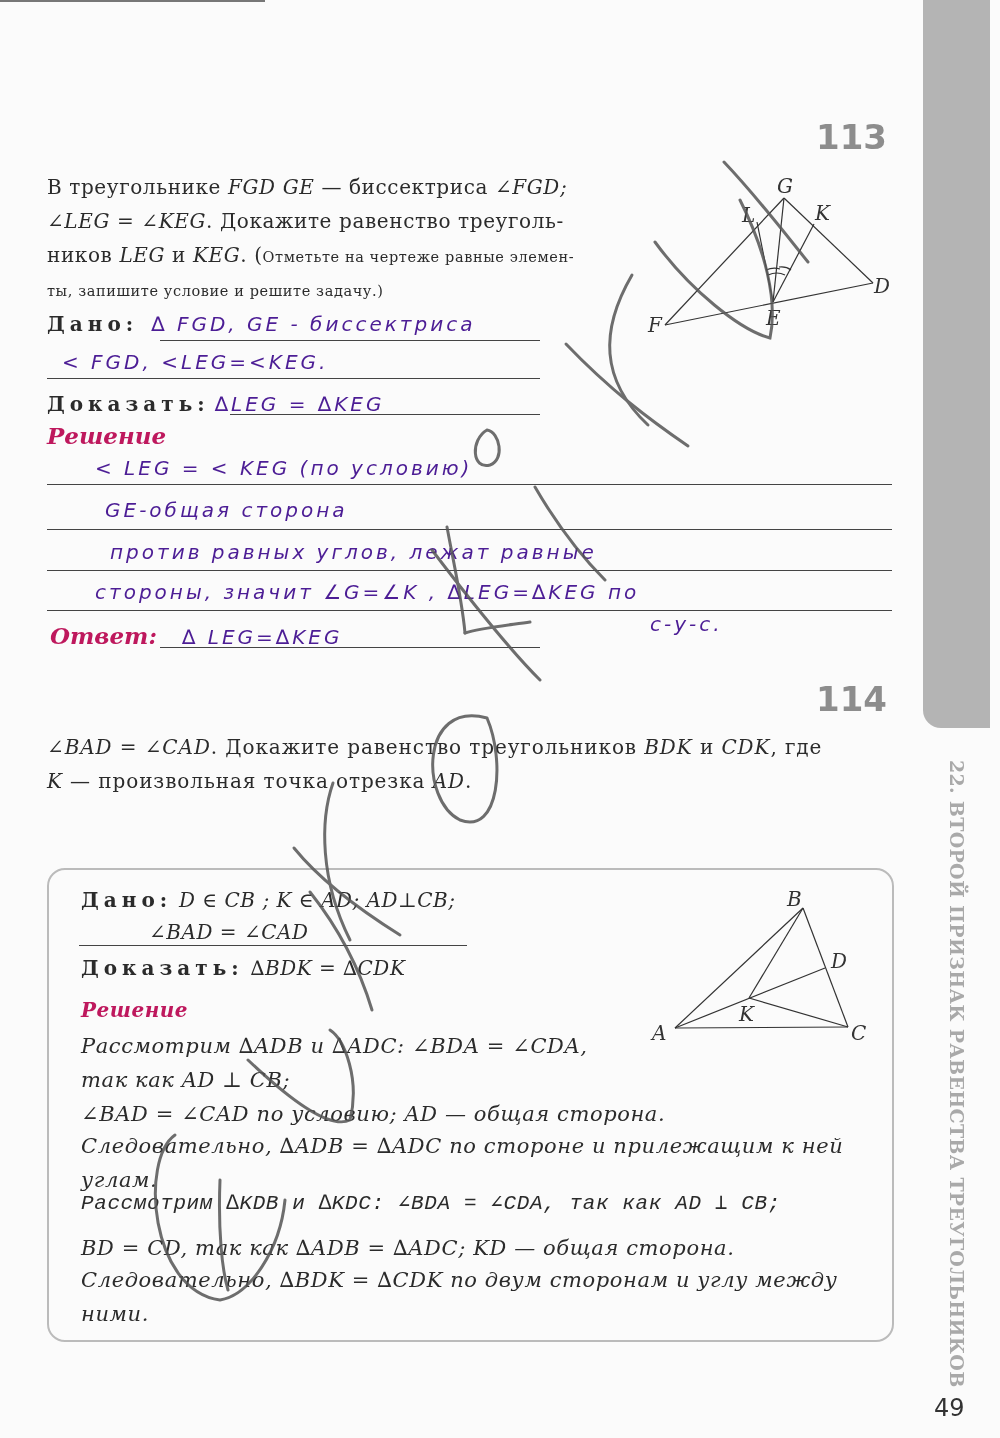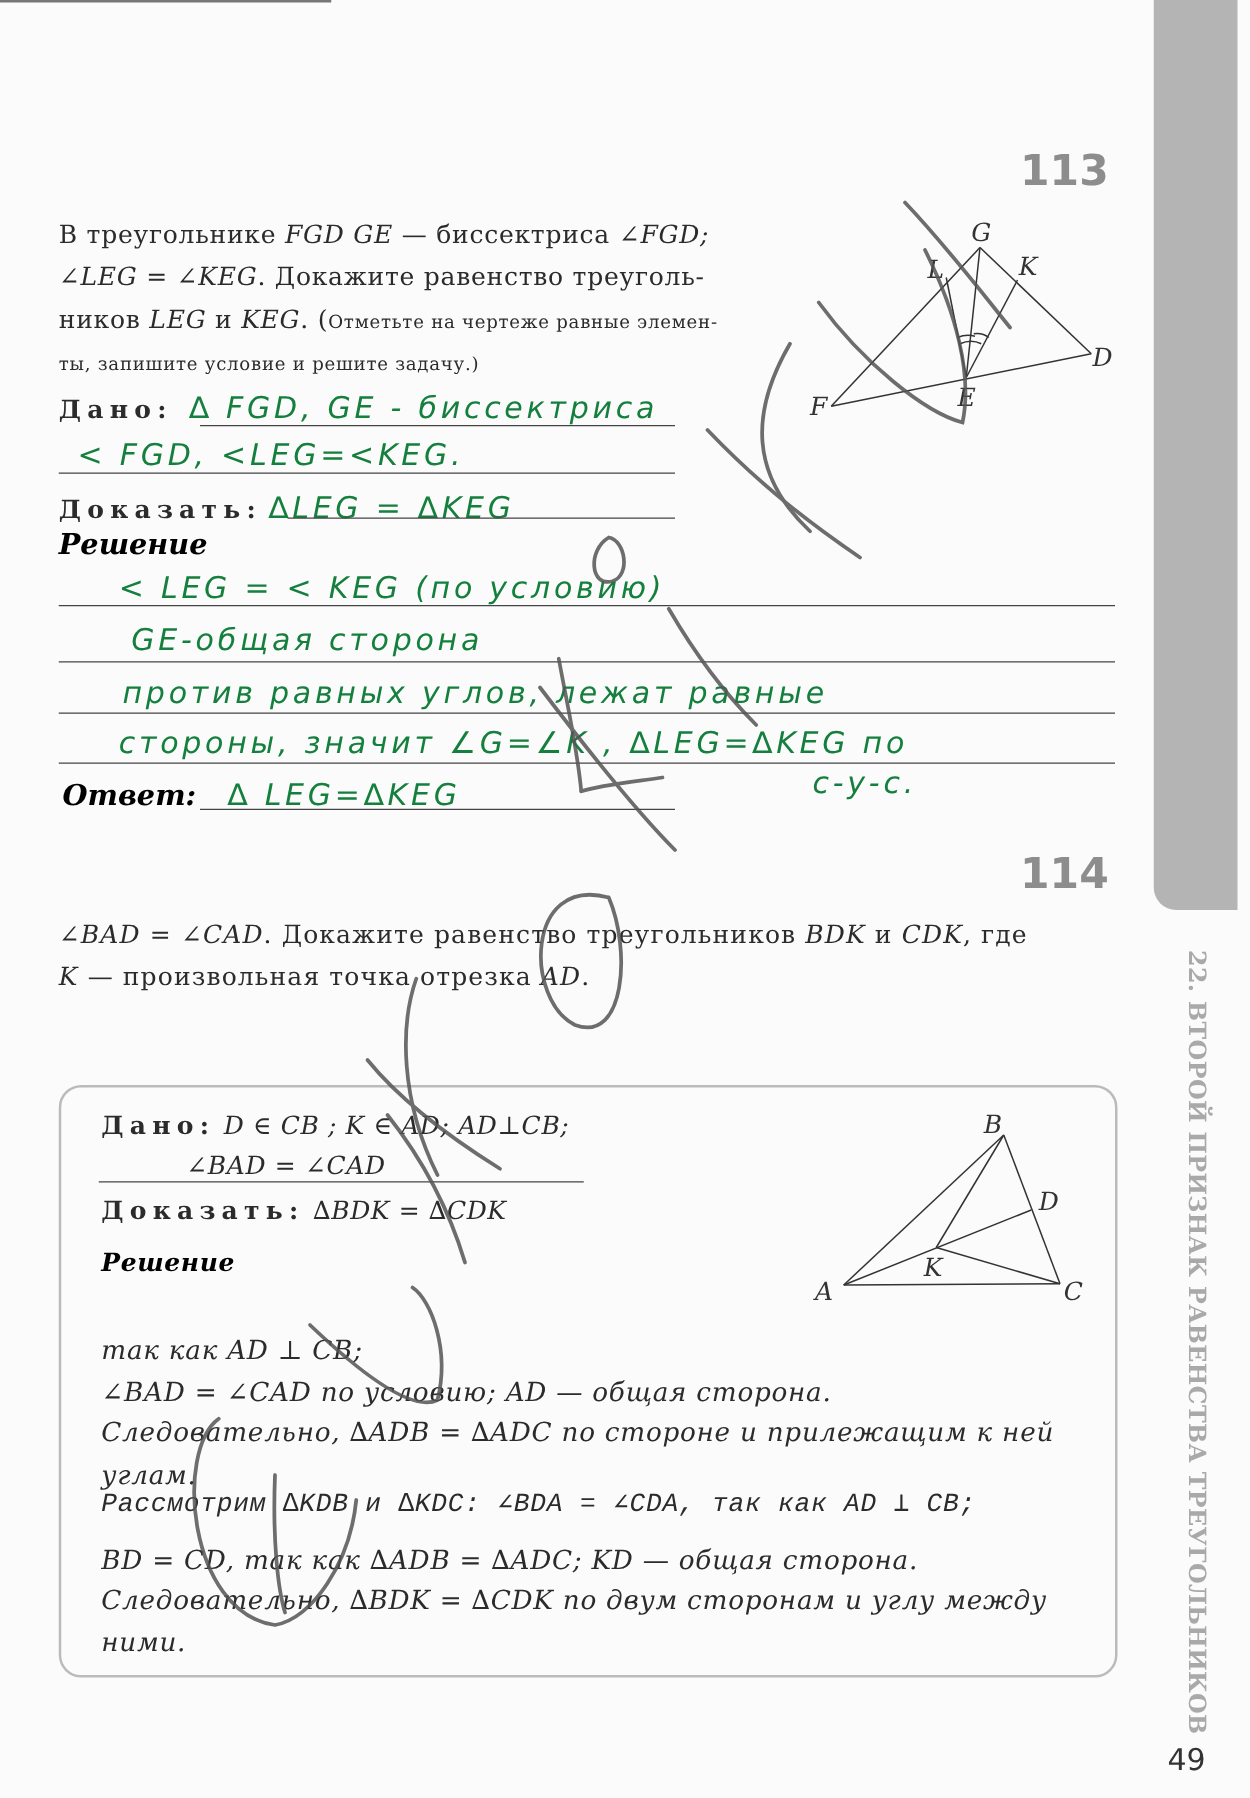--- a/index.html
+++ b/index.html
@@ -15,23 +15,23 @@
 
   .task-head { position:absolute; left:47px; display:flex; align-items:flex-end; width:840px;flex-direction:column; }
   .task-num { font-family:"DejaVu Sans","Liberation Sans",sans-serif; font-weight:bold; font-size:34px; color:#8d8d8d; line-height:34px; }
   .dots { flex:1; margin-left:18px; border-bottom:3px dotted #999; height:0; margin-bottom:6px; }
 
   .para { position:absolute; left:47px; font-size:20px; line-height:34px; letter-spacing:0.6px; }
   .para .small { font-size:14.5px; }
   i.m { font-family:"DejaVu Serif",serif; font-style:italic;text-align:center; }
 
   .label { font-weight:bold; font-size:20px; letter-spacing:5px; }
-  .hand { font-family:"DejaVu Sans",sans-serif; font-style:italic; font-weight:300; color:#15803d; font-size:24px; letter-spacing:3px; }
+  .hand { font-family:"DejaVu Sans",sans-serif; font-style:italic; font-weight:300; color:#4c1d95; font-size:20px; letter-spacing:3px; }
   .line { position:absolute; height:1px; background:#444; }
-  .script { font-family:"DejaVu Serif",serif; font-style:italic; font-weight:bold; font-size:23px; color:#000000; }
+  .script { font-family:"DejaVu Serif",serif; font-style:italic; font-weight:bold; font-size:23px; color:#be185d; }
 
   .box { position:absolute; left:47px; top:868px; width:843px; height:470px; border:2px solid #bbb; border-radius:18px; }
   .box .row { position:absolute; left:32px; font-size:20px; letter-spacing:0.5px; }
   .box .it { font-style:italic; font-size:21px; letter-spacing:0.6px; }
 
   svg.over { position:absolute; left:0; top:0; }
 </style>
 </head>
 <body>
 
@@ -65,21 +65,21 @@
   <span class="hand">∆LEG = ∆KEG</span>
 </div>
 <div class="line" style="left:230px; top:414px; width:310px;"></div>
 
 <div class="script" style="position:absolute; left:47px; top:422px;">Решение</div>
 
 <div class="hand" style="position:absolute; left:95px; top:456px;">&lt; LEG = &lt; KEG (по условию)</div>
 <div class="line" style="left:47px; top:484px; width:845px;"></div>
 <div class="hand" style="position:absolute; left:105px; top:498px;">GE-общая сторона</div>
 <div class="line" style="left:47px; top:529px; width:845px;"></div>
-<div class="hand" style="position:absolute; left:98px; top:540px;">против равных углов, лежат равные</div>
+<div class="hand" style="position:absolute; left:110px; top:540px;">против равных углов, лежат равные</div>
 <div class="line" style="left:47px; top:570px; width:845px;"></div>
 <div class="hand" style="position:absolute; left:95px; top:580px;">стороны, значит ∠G=∠K , ∆LEG=∆KEG по</div>
 <div class="line" style="left:47px; top:610px; width:845px;"></div>
 <div class="hand" style="position:absolute; left:650px; top:612px;">с-у-с.</div>
 
 <div style="position:absolute; left:50px; top:622px;">
   <span class="script">Ответ:</span>
   <span class="hand" style="margin-left:20px;">∆ LEG=∆KEG</span>
 </div>
 <div class="line" style="left:160px; top:647px; width:380px;"></div>
@@ -124,20 +124,21 @@
   <div class="row" style="top:50px; left:100px;">
     <i class="m">∠BAD = ∠CAD</i>
   </div>
   <div class="line" style="left:30px; top:75px; width:388px;"></div>
   <div class="row" style="top:86px;">
     <span class="label">Доказать:</span>
     <i class="m">∆BDK = ∆CDK</i>
   </div>
   <div class="row script" style="top:128px;">Решение</div>
 
+  <div class="row it" style="top:164px;">Рассмотрим ∆ADB и ∆ADC: ∠BDA = ∠CDA,</div>
   <div class="row it" style="top:198px;">так как AD ⊥ CB;</div>
   <div class="row it" style="top:232px;">∠BAD = ∠CAD по условию; AD — общая сторона.</div>
   <div class="row it" style="top:264px;">Следовательно, ∆ADB = ∆ADC по стороне и прилежащим к ней</div>
   <div class="row it" style="top:298px;">углам.</div>
   <div class="row it" style="top:320px;font-family:Liberation Mono, monospace;">Рассмотрим ∆KDB и ∆KDC: ∠BDA = ∠CDA, так как AD ⊥ CB;</div>
   <div class="row it" style="top:366px;">BD = CD, так как ∆ADB = ∆ADC; KD — общая сторона.</div>
   <div class="row it" style="top:398px;">Следовательно, ∆BDK = ∆CDK по двум сторонам и углу между</div>
   <div class="row it" style="top:432px;">ними.</div>
 </div>
 

